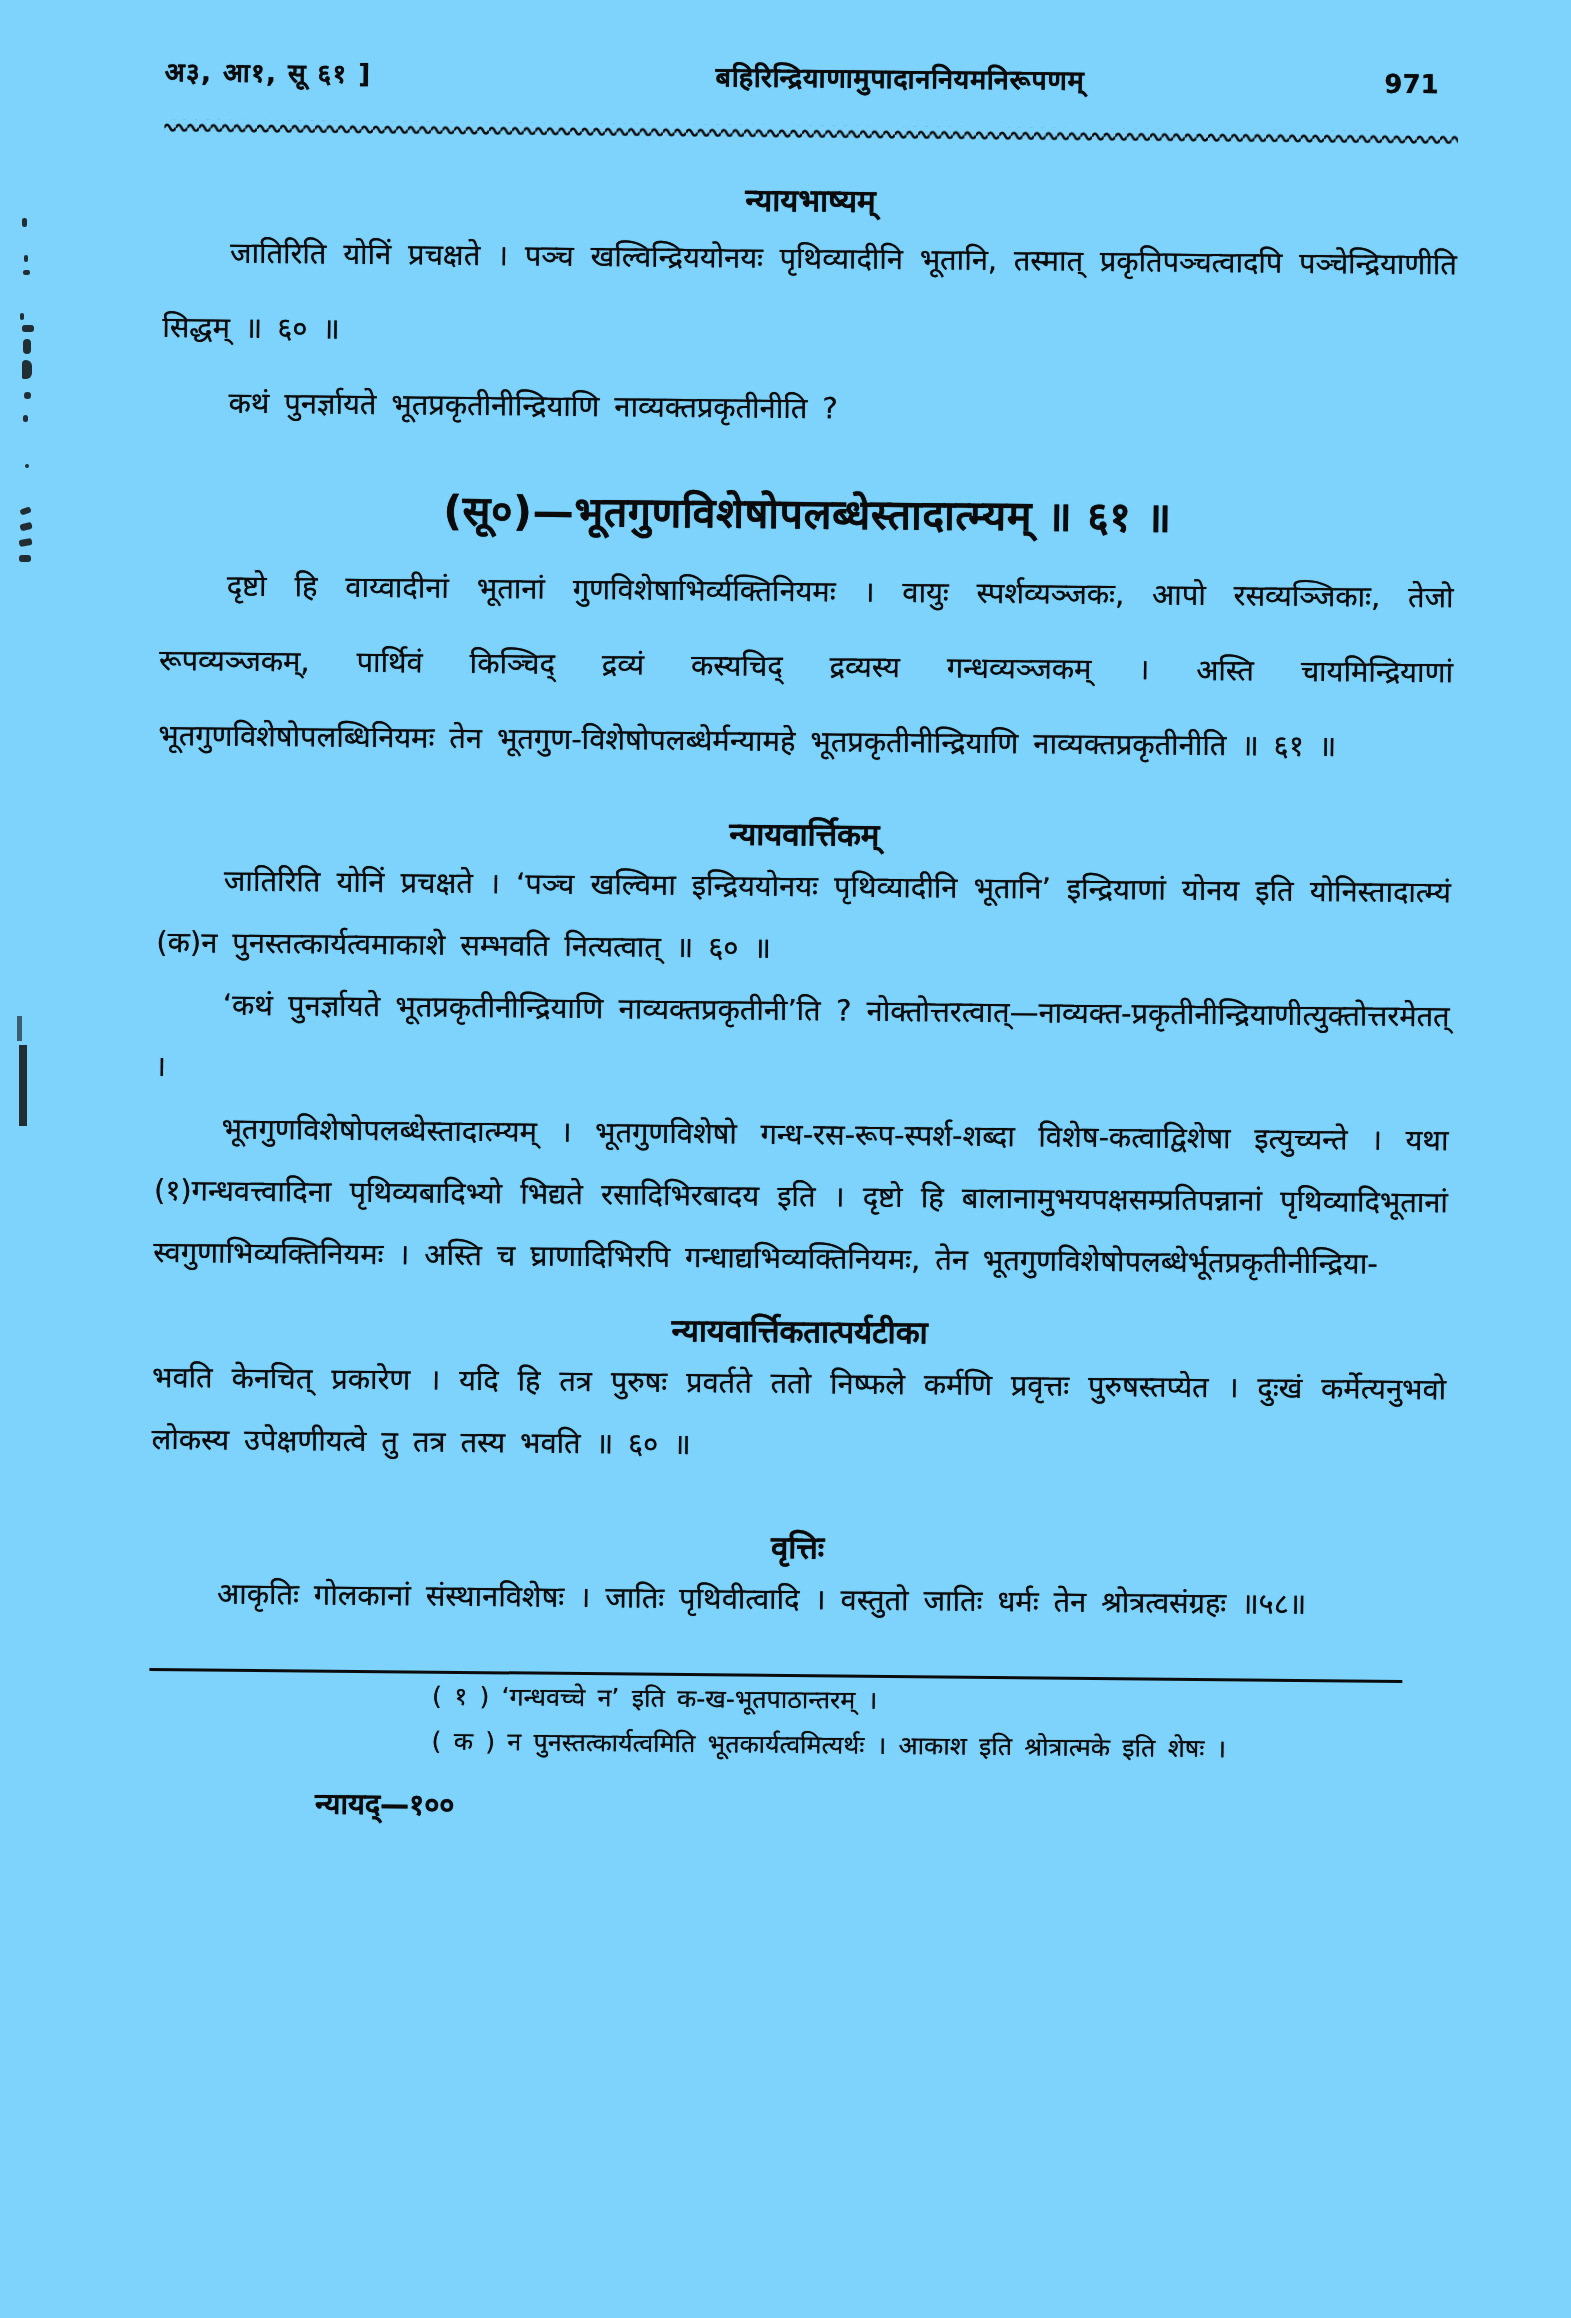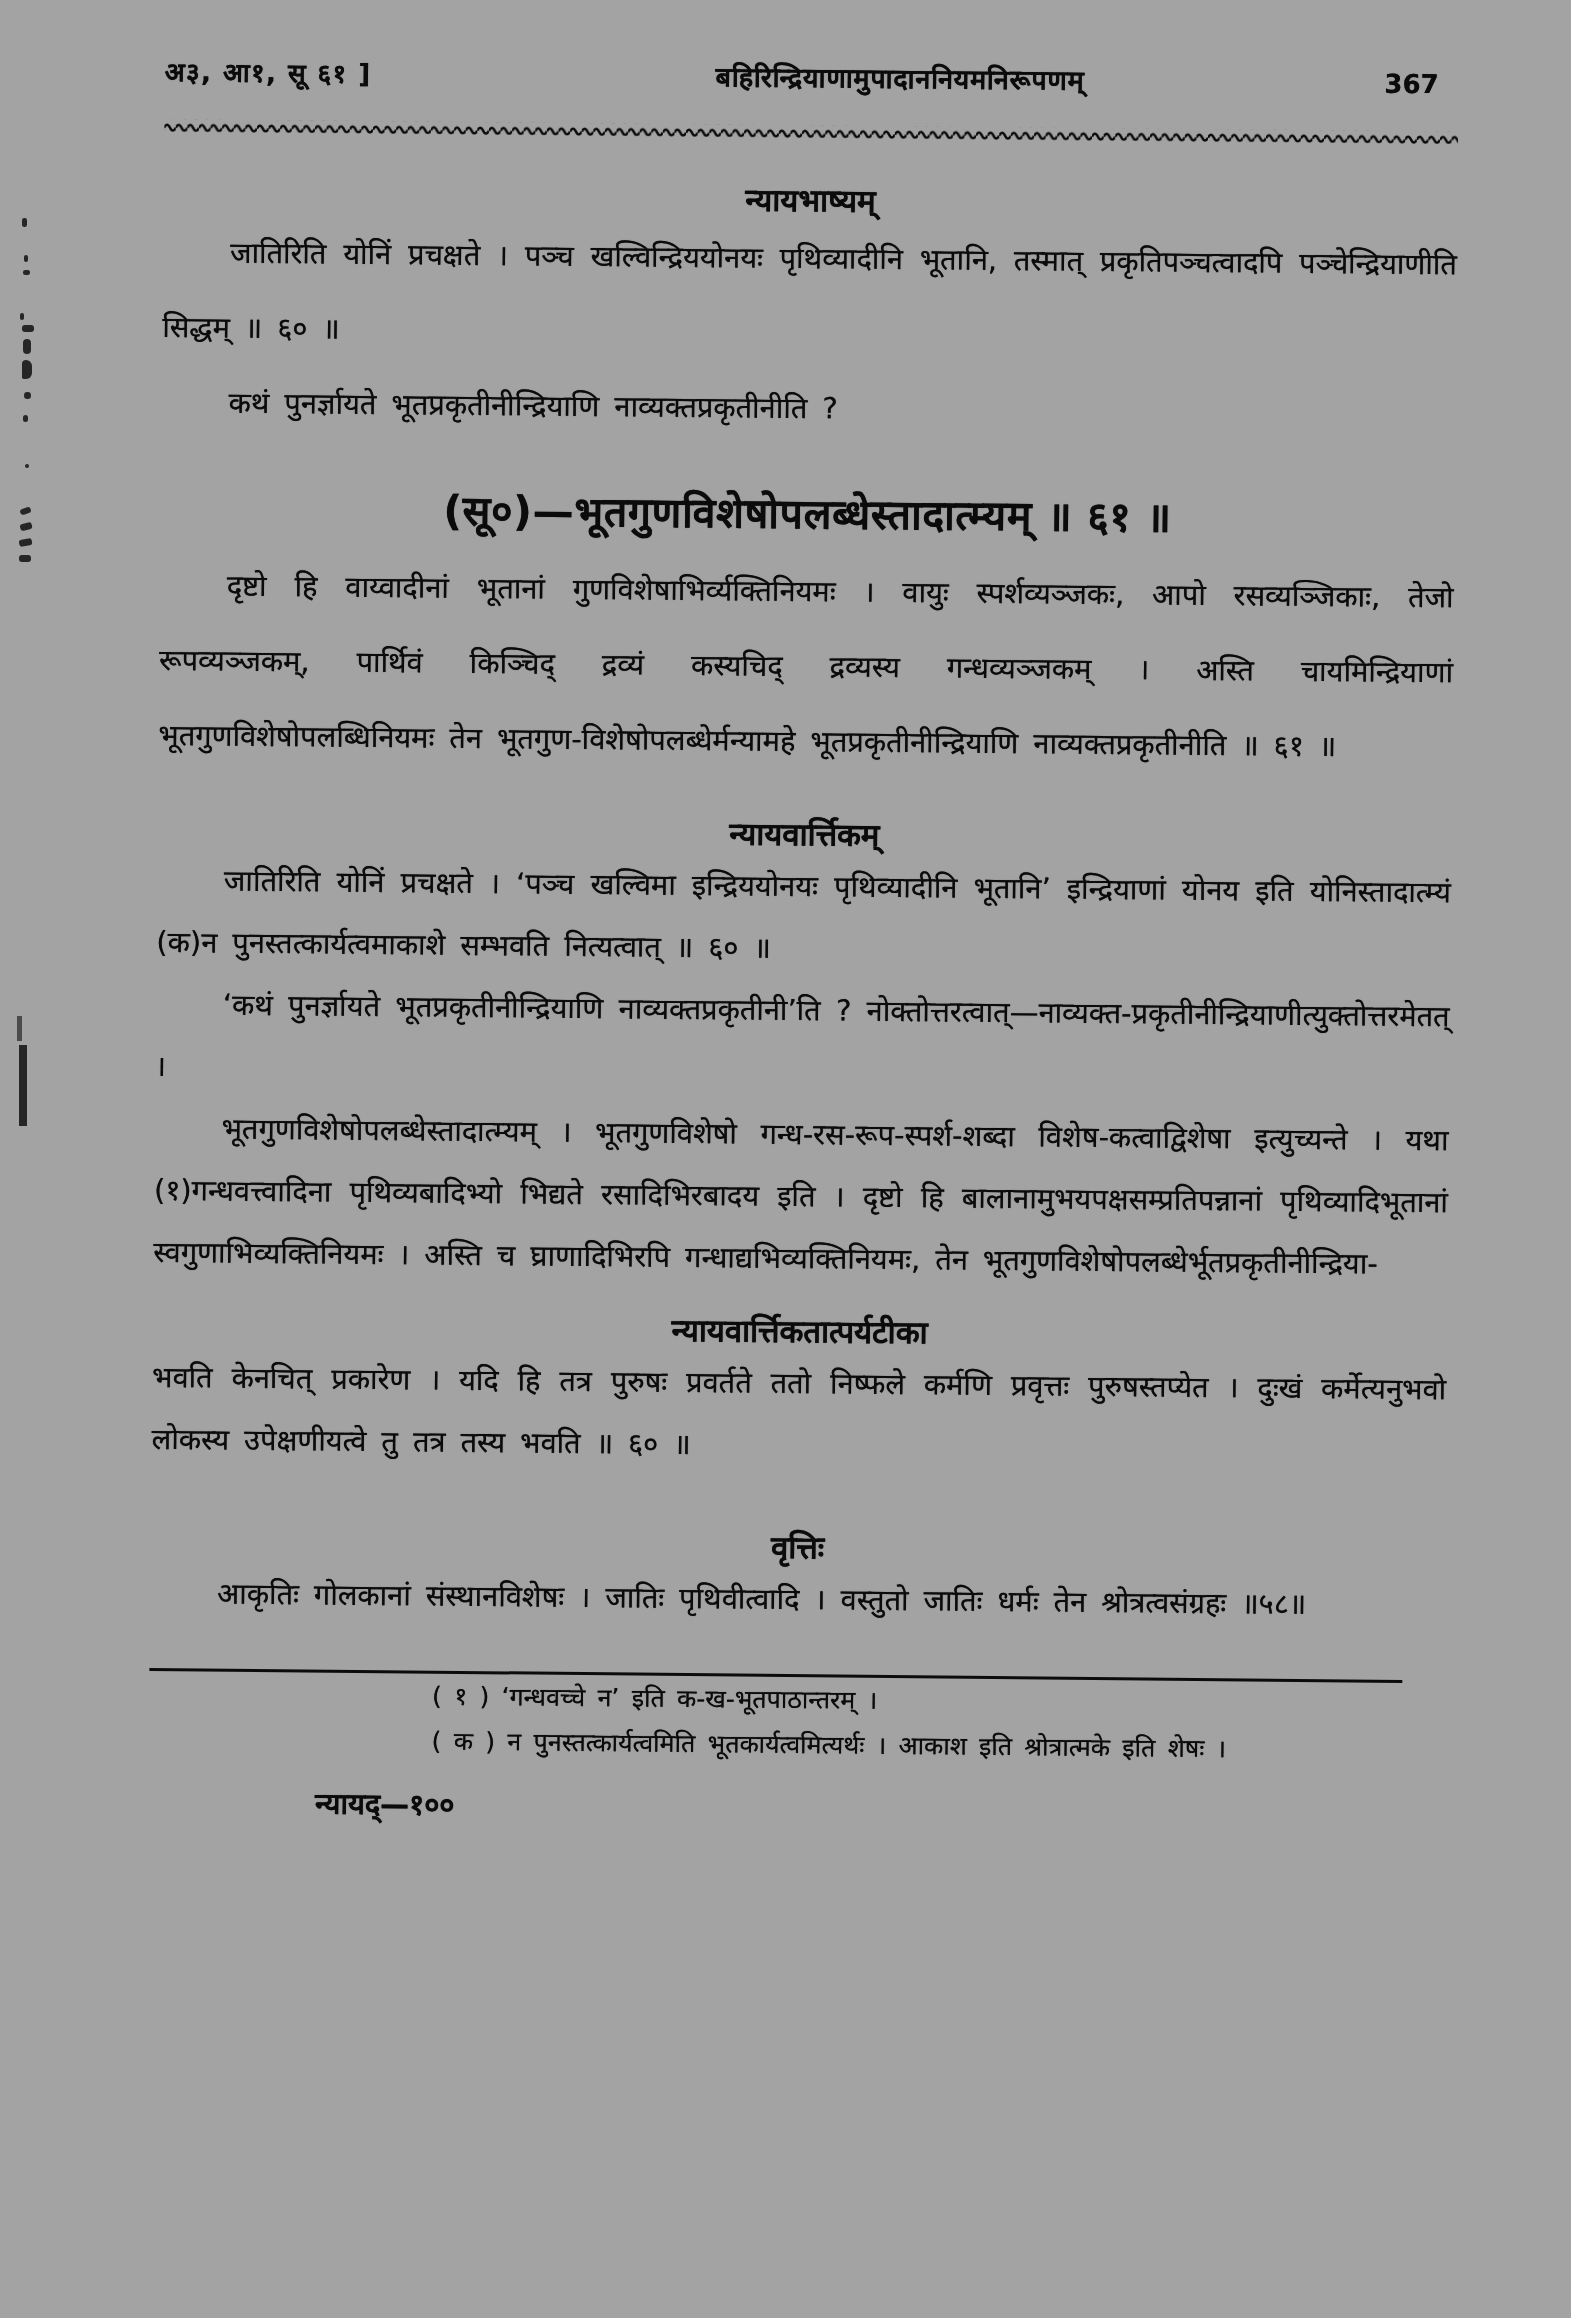--- a/index.html
+++ b/index.html
@@ -4,21 +4,21 @@
 <style>
   html, body { margin: 0; padding: 0; }
   body {
     width: 1572px; height: 2319px;
     background: #ffffff;
     font-family: "DejaVu Sans", sans-serif;
   }
   .page {
     position: relative;
     width: 1572px; height: 2319px;
-    background: #a3a3a3;
+    background: #7dd3fc;
     color: #0b0b0b;
     overflow: hidden;
   }
   .content {
     position: absolute;
     left: 165px; top: 42px;
     width: 1294px;
     transform: rotate(0.55deg);
     transform-origin: 0 0;
     text-shadow: 0 0 0.7px rgba(0,0,0,0.75);
@@ -125,21 +125,21 @@
   <div class="artifact a13"></div>
   <div class="artifact a14"></div>
   <div class="artifact a15"></div>
   <div class="artifact a16"></div>
 
   <div class="content">
 
     <div class="header">
       <span class="ref">अ३, आ१, सू ६१ ]</span>
       <span class="title">बहिरिन्द्रियाणामुपादाननियमनिरूपणम्</span>
-      <span class="pageno">367</span>
+      <span class="pageno">971</span>
     </div>
 
     <div class="wavy">
       <svg width="1294" height="13" viewBox="0 0 1785 18" preserveAspectRatio="none">
         <defs>
           <pattern id="wv" width="16" height="18" patternUnits="userSpaceOnUse">
             <path d="M0 12 Q4 4 8 12 T16 12" fill="none" stroke="#0b0b0b" stroke-width="3.4"></path>
           </pattern>
         </defs>
         <rect width="1785" height="18" fill="url(#wv)"></rect>

